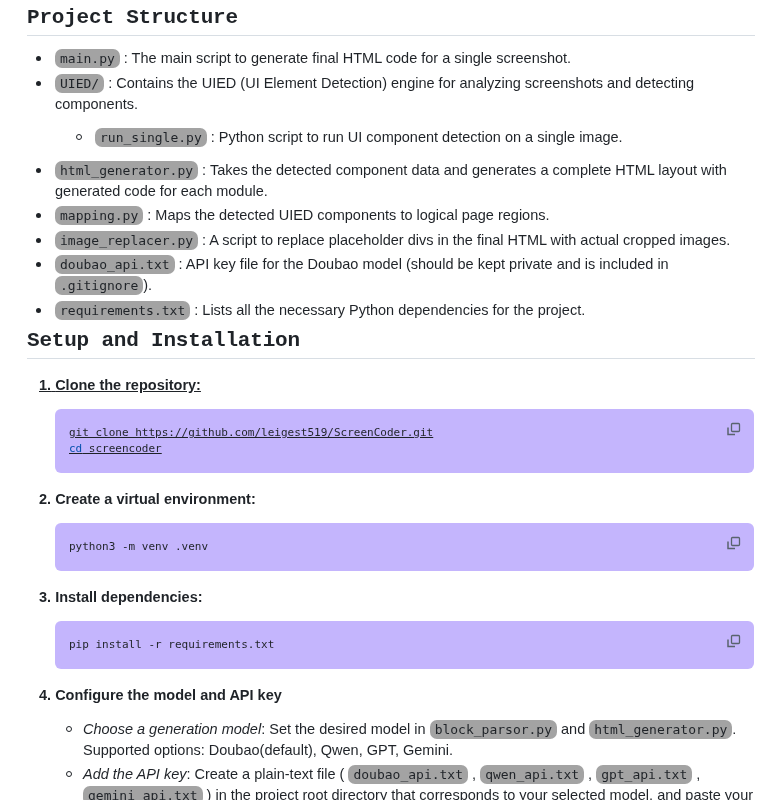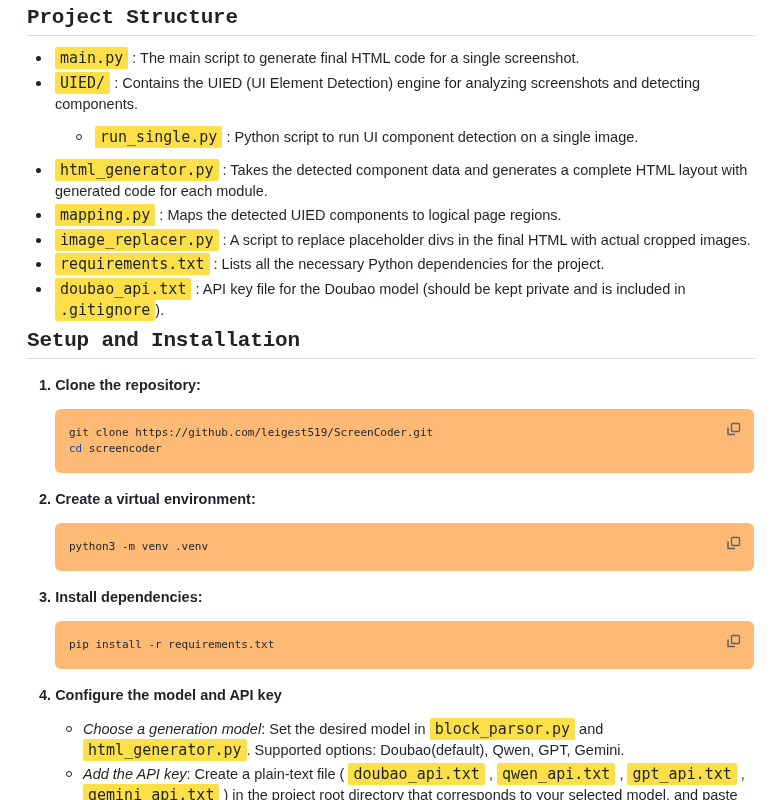--- a/index.html
+++ b/index.html
@@ -22,29 +22,29 @@
     width: 5px; height: 5px; border-radius: 50%; background: #1f2328;
   }
   ul.sub { list-style: none; margin: 12px; padding: 0 0 0 28px; }
   ul.sub > li { position: relative; line-height: 21px; }
   ul.sub > li::before {
     content: ""; position: absolute; left: -19px; top: 7px;
     width: 4px; height: 4px; border-radius: 50%; border: 1px solid #1f2328; background: transparent;
   }
   code {
     font-family: "DejaVu Sans Mono", "Liberation Mono", monospace;
-    font-size: 15px; background: #fde047; border-radius: 2px;
+    font-size: 13px; background: #a3a3a3; border-radius: 7px;
     padding: 2px 5px; color: #1f2328;
   }
   .step-title { font-weight: 700; margin: 0; line-height: 20px; }
   .step { margin-top: 0; }
   .step-num { font-weight: 600; }
   .steps { padding-left: 12px; }
   .codeblock {
-    position: relative; background: #fdba74; border-radius: 6px;
+    position: relative; background: #c4b5fd; border-radius: 6px;
     margin: 14px 0 0 16px; padding: 16px 14px 16px 14px;
     font-family: "DejaVu Sans Mono", "Liberation Mono", monospace;
     font-size: 11px; line-height: 16px; color: #1f2328; width: 671px;
   }
   .codeblock .line { white-space: pre; display: block; }
   .kw { color: #0550ae; }
   .copy-btn {
     position: absolute; right: 12px; top: 12px; width: 16px; height: 16px;
     cursor: pointer;
   }
@@ -84,35 +84,35 @@
     </li>
     <li>
       <code>mapping.py</code>
       <span>: Maps the detected UIED components to logical page regions.</span>
     </li>
     <li>
       <code>image_replacer.py</code>
       <span>: A script to replace placeholder divs in the final HTML with actual cropped images.</span>
     </li>
     <li>
-      <code>requirements.txt</code>
-      <span>: Lists all the necessary Python dependencies for the project.</span>
-    </li>
-    <li>
       <code>doubao_api.txt</code>
       <span>: API key file for the Doubao model (should be kept private and is included in</span>
       <code>.gitignore</code><span>).</span>
+    </li>
+    <li>
+      <code>requirements.txt</code>
+      <span>: Lists all the necessary Python dependencies for the project.</span>
     </li>
   </ul>
 
   <h2 class="second">Setup and Installation</h2>
 
   <div class="steps">
 
-    <div class="step" style="margin-top:16px;">
+    <div class="step" style="margin-top:16px;text-decoration:underline;">
       <p class="step-title">
         <span class="step-num">1.</span>
         <span>Clone the repository:</span>
       </p>
       <div class="codeblock" style="margin-top:14px;">
         <span class="line"><span class="kw"></span><span>git clone https://github.com/leigest519/ScreenCoder.git</span></span>
         <span class="line"><span class="kw">cd</span><span> screencoder</span></span>
         <span class="copy-btn">
           <svg width="16" height="16" viewBox="0 0 16 16">
             <path d="M2 6.5 V13.5 H9" fill="none" stroke="#59636e" stroke-width="1.5"></path>

